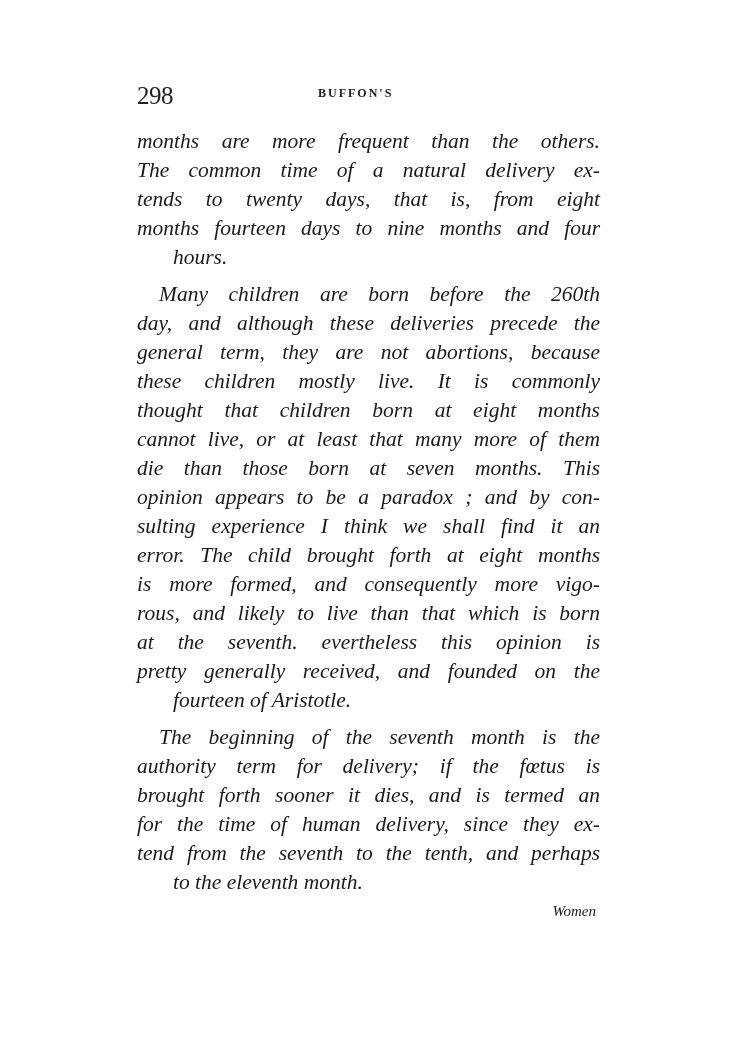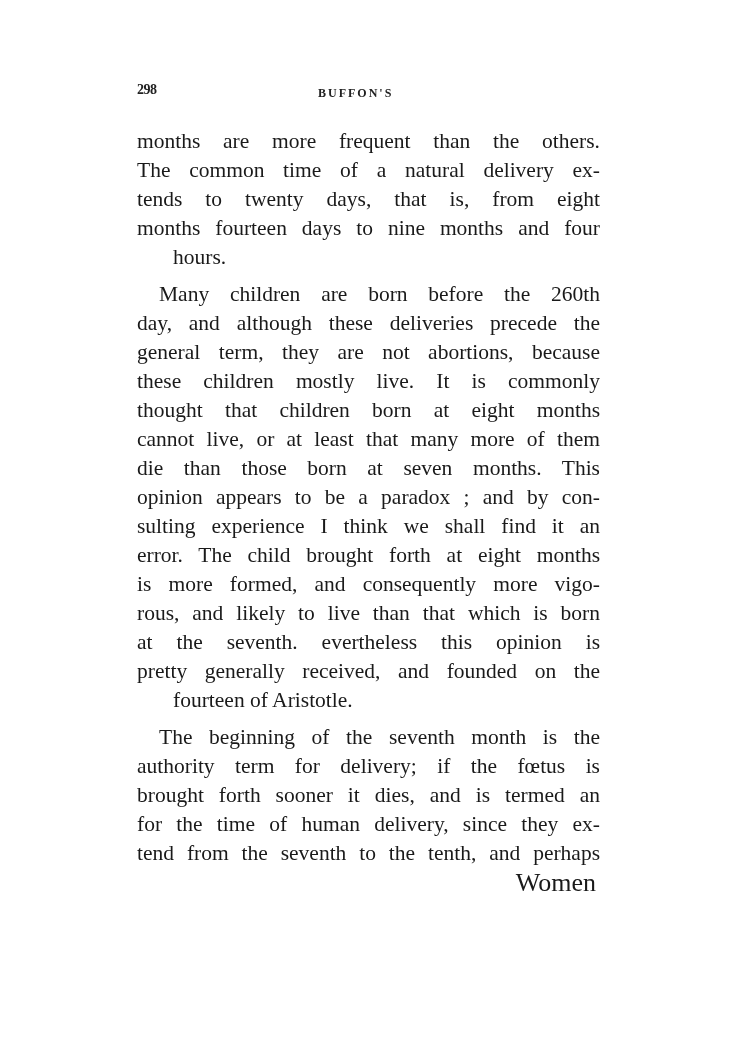--- a/index.html
+++ b/index.html
@@ -1,27 +1,27 @@
 <!DOCTYPE html>
 <html><head>
 <meta charset="utf-8">
 <style>
   html, body { margin:0; padding:0; background:#ffffff; }
   body { width:750px; height:1050px; position:relative; overflow:hidden;
          font-family:"Liberation Serif","DejaVu Serif",serif; color:#1a1a1a; }
   .header { position:absolute; top:82px; left:137px; width:465px; height:24px; }
-  .page-num { position:absolute; left:0; top:0; font-size:14px; font-weight:bold; letter-spacing:-0.5px; color:#222; }
+  .page-num { position:absolute; left:0; top:0; font-size:25px; font-weight:normal; letter-spacing:-0.5px; color:#222; }
   .running-head { position:absolute; left:181px; top:4px; font-size:12px; font-weight:bold; letter-spacing:2px; color:#222; }
-  .body-text { position:absolute; top:127px; left:137px; width:463px; }
+  .body-text { position:absolute; top:127px; left:137px; width:463px;font-style:italic; }
   .line { display:block; height:29px; line-height:29px; font-size:21.5px; white-space:nowrap;
           text-align:justify; text-align-last:justify; }
   .line.last { text-align-last:left;margin-left:36px; }
   .line.indent { padding-left:22px; box-sizing:border-box; }
   .para-gap { height:8px; }
-  .catchword { display:block; text-align:right; height:29px; line-height:29px; font-size:26px; padding-right:4px; margin-top:0px; }
+  .catchword { display:block; text-align:right; height:29px; line-height:29px; font-size:15px; padding-right:4px; margin-top:0px; }
 </style>
 </head>
 <body>
 
 <div class="header">
   <span class="page-num">298</span>
   <span class="running-head">BUFFON'S</span>
 </div>
 
 <div class="body-text">
@@ -50,15 +50,16 @@
     <span class="line">pretty generally received, and founded on the</span>
     <span class="line last">fourteen of Aristotle.</span>
   </div>
   <div class="para-gap"></div>
   <div>
     <span class="line indent">The beginning of the seventh month is the</span>
     <span class="line">authority term for delivery; if the fœtus is</span>
     <span class="line">brought forth sooner it dies, and is termed an</span>
     <span class="line">for the time of human delivery, since they ex-</span>
     <span class="line">tend from the seventh to the tenth, and perhaps</span>
+    <span class="line last">to the eleventh month.</span>
   </div>
   <span class="catchword">Women</span>
 </div>
 
 </body></html>

